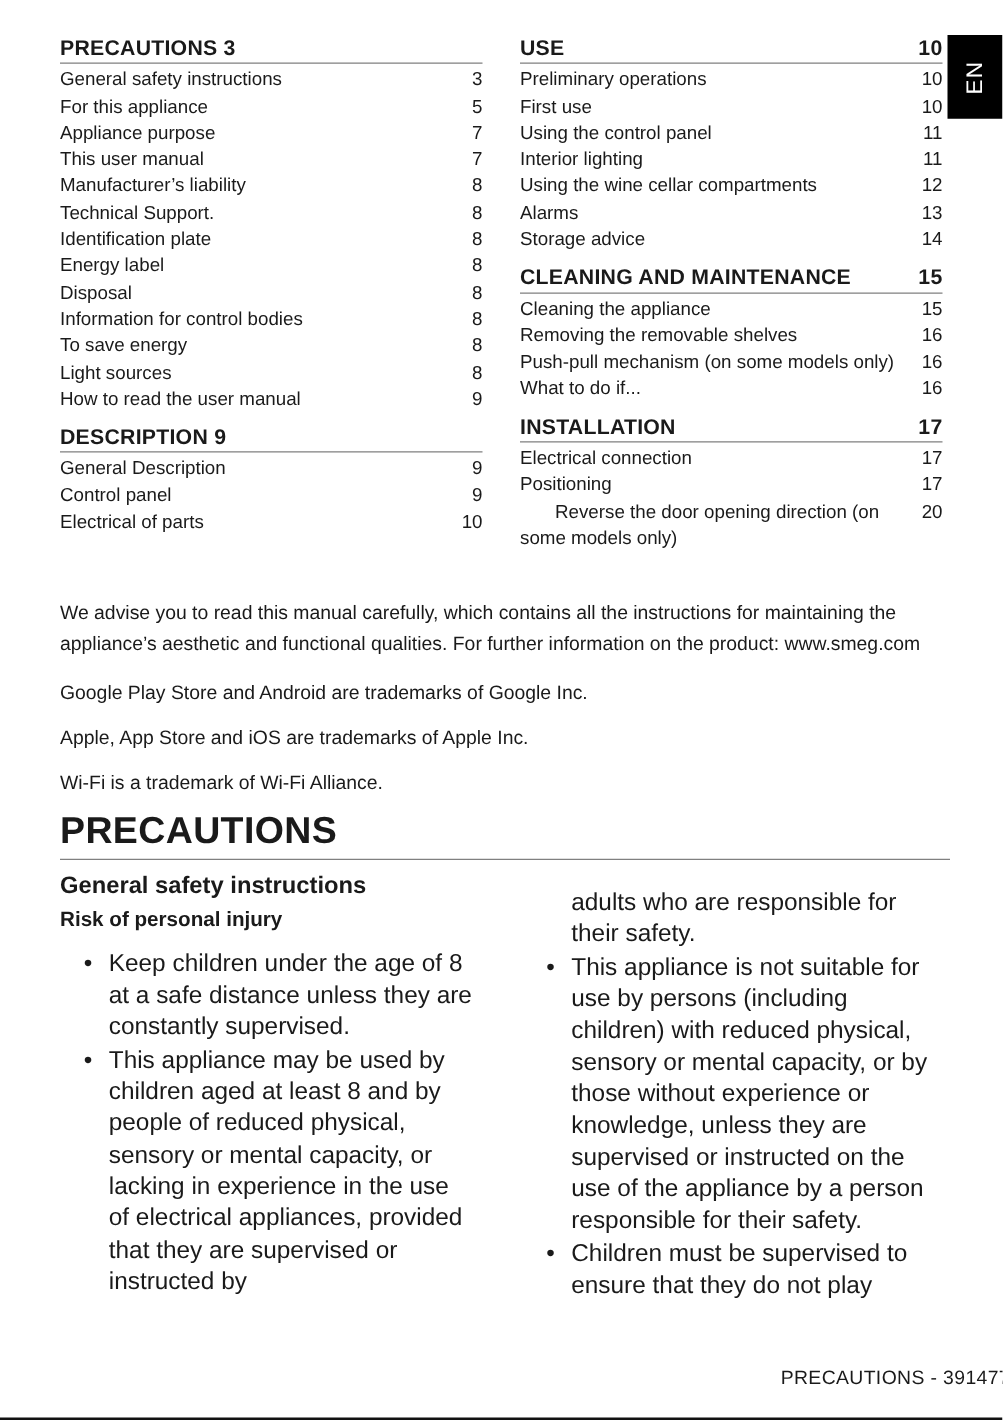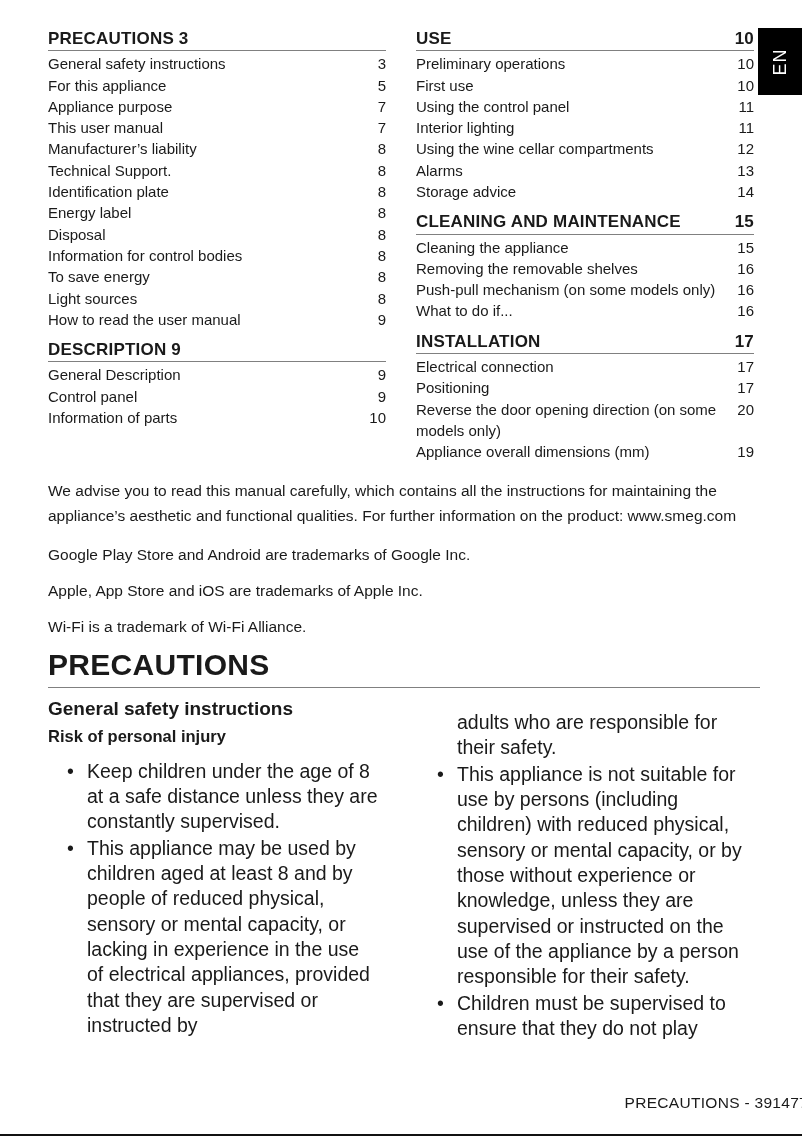--- a/index.html
+++ b/index.html
@@ -82,21 +82,21 @@
     flex: 1 1 auto;
   }
   .toc-entry .e-page {
     flex: 0 0 auto;
     text-align: right;
     min-width: 20px;
   }
   .toc-entry.wrap {
     display: block;
   }
-  .toc-entry.wrap .e-label { display: inline; }
+  .toc-entry.wrap .e-label { display: inline; margin-left: 28px; }
   .toc-entry.wrap .e-page {
     float: right;
   }
 
   .toc-gap { height: 7px; }
 
   
   .intro {
     position: absolute;
     left: 48px; top: 478px;
@@ -272,21 +272,21 @@
         <hr class="toc-rule">
         <div class="toc-entry">
           <span class="e-label">General Description</span>
           <span class="e-page">9</span>
         </div>
         <div class="toc-entry">
           <span class="e-label">Control panel</span>
           <span class="e-page">9</span>
         </div>
         <div class="toc-entry">
-          <span class="e-label">Information of parts</span>
+          <span class="e-label">Electrical of parts</span>
           <span class="e-page">10</span>
         </div>
       </div>
     <div class="toc-col" id="toc-right">
         <div class="toc-section-title">
           <span class="t-label">USE</span>
           <span class="t-page">10</span>
         </div>
         <hr class="toc-rule">
         <div class="toc-entry">
@@ -347,24 +347,20 @@
         <hr class="toc-rule">
         <div class="toc-entry">
           <span class="e-label">Electrical connection</span>
           <span class="e-page">17</span>
         </div>
         <div class="toc-entry">
           <span class="e-label">Positioning</span>
           <span class="e-page">17</span>
         </div>
         <div class="toc-entry wrap"><span class="e-page">20</span><span class="e-label">Reverse the door opening direction (on some models only)</span></div>
-        <div class="toc-entry">
-          <span class="e-label">Appliance overall dimensions (mm)</span>
-          <span class="e-page">19</span>
-        </div>
       </div>
   </div>
 
   <div class="intro" id="intro-block">
       <p>We advise you to read this manual carefully, which contains all the instructions for maintaining the appliance’s aesthetic and functional qualities. For further information on the product: www.smeg.com</p>
       <p class="tight">Google Play Store and Android are trademarks of Google Inc.</p>
       <p class="tight">Apple, App Store and iOS are trademarks of Apple Inc.</p>
       <p class="tight">Wi-Fi is a trademark of Wi-Fi Alliance.</p>
     </div>
 

